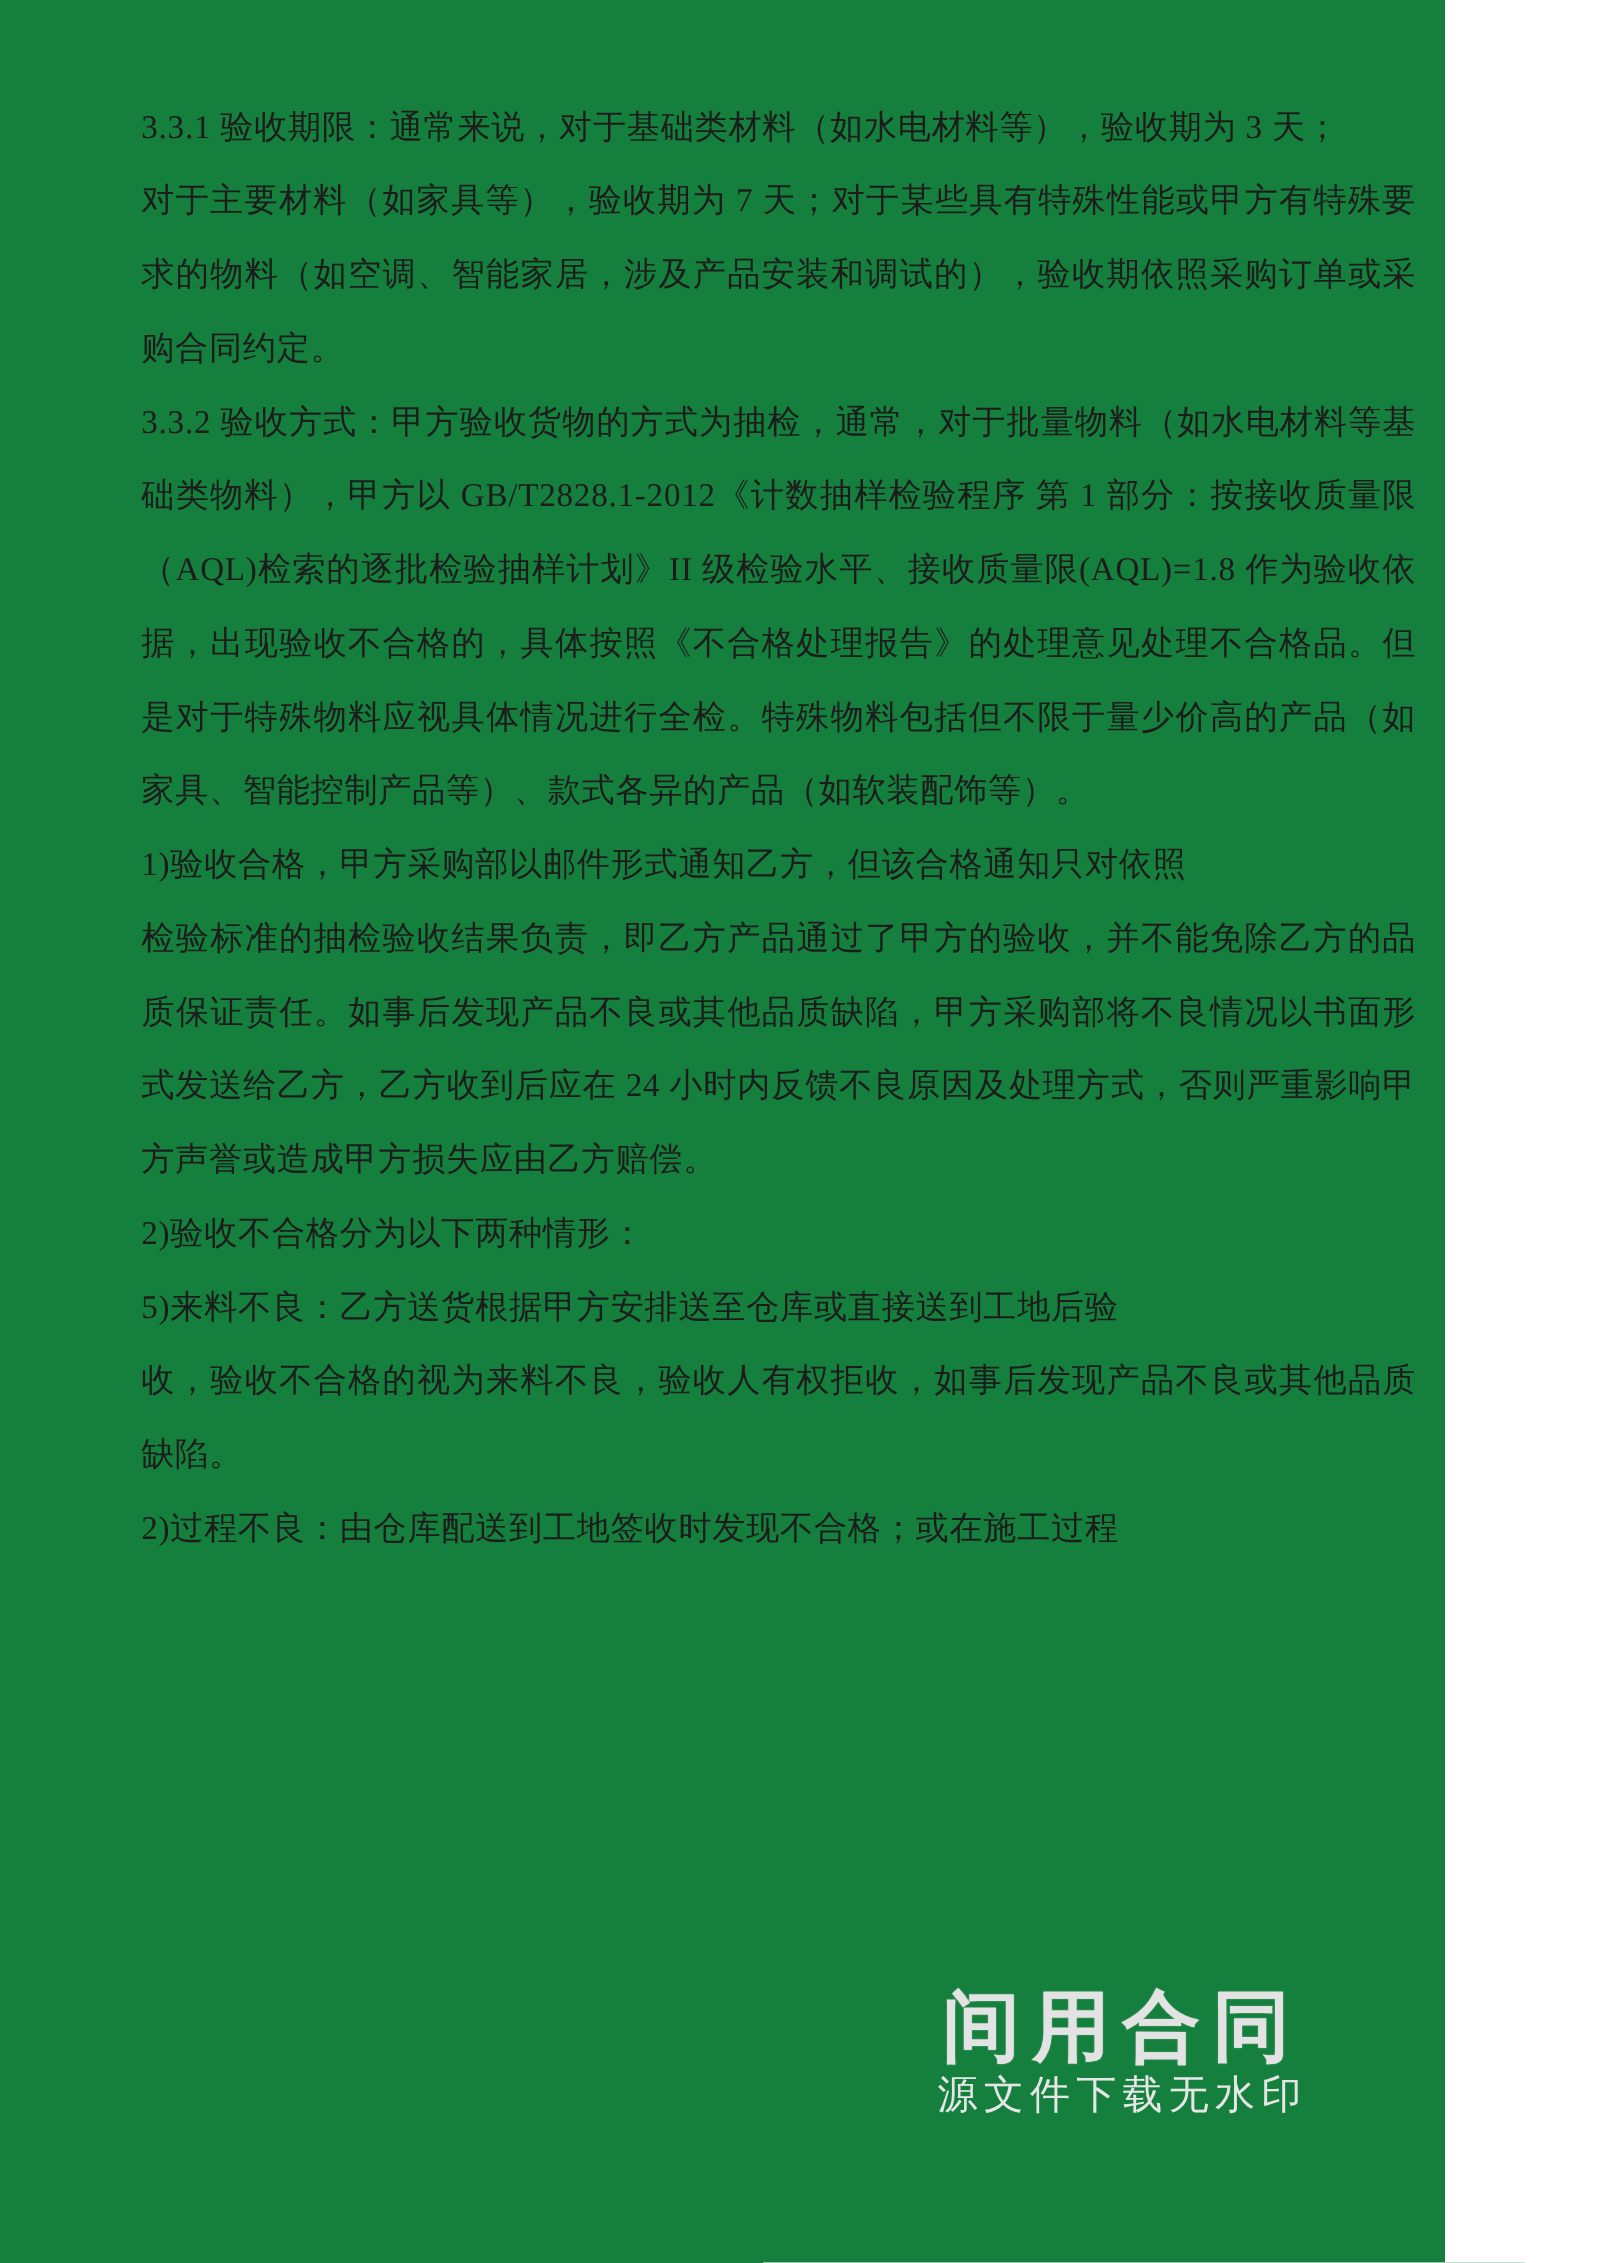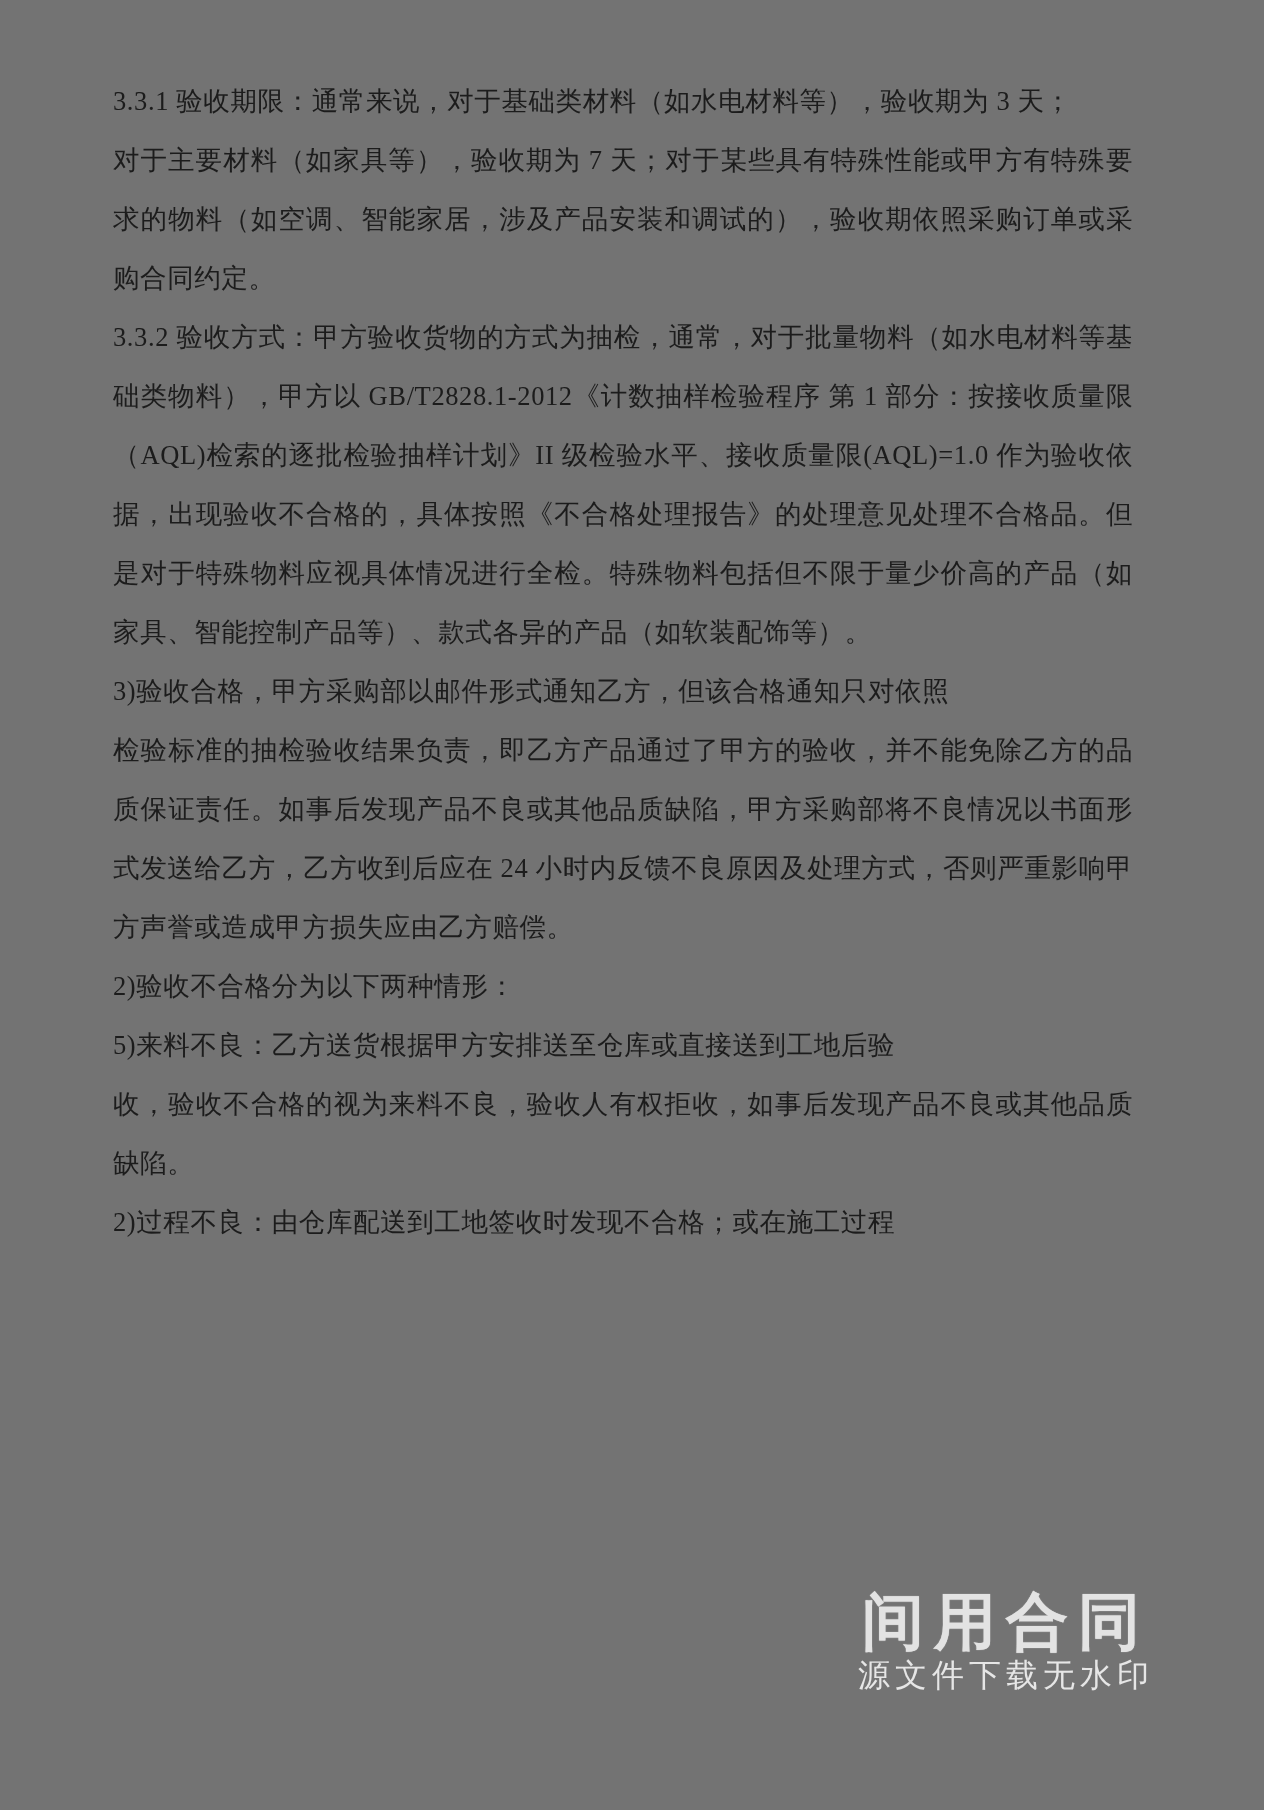--- a/index.html
+++ b/index.html
@@ -5,23 +5,23 @@
   html, body {
     margin: 0;
     padding: 0;
     background: #ffffff;
   }
   body {
     font-family: "Liberation Serif", "DejaVu Serif", serif;
   }
   .page {
     position: relative;
-    width: 1264px;
+    width: 1156px;
     height: 1810px;
-    background: #737373;
+    background: #15803d;
     overflow: hidden;
     box-sizing: border-box;
   }
   .page-body {
     position: absolute;
     left: 113px;
     top: 72px;
     width: 1020px;
   }
   .para {
@@ -68,22 +68,22 @@
   }
 </style>
 </head>
 <body>
 
 <div class="page">
 
   <div class="page-body">
     <p class="para nojust">3.3.1 验收期限：通常来说，对于基础类材料（如水电材料等），验收期为 3 天；</p>
     <p class="para">对于主要材料（如家具等），验收期为 7 天；对于某些具有特殊性能或甲方有特殊要求的物料（如空调、智能家居，涉及产品安装和调试的），验收期依照采购订单或采购合同约定。</p>
-    <p class="para">3.3.2 验收方式：甲方验收货物的方式为抽检，通常，对于批量物料（如水电材料等基础类物料），甲方以 GB/T2828.1-2012《计数抽样检验程序 第 1 部分：按接收质量限（AQL)检索的逐批检验抽样计划》II 级检验水平、接收质量限(AQL)=1.0 作为验收依据，出现验收不合格的，具体按照《不合格处理报告》的处理意见处理不合格品。但是对于特殊物料应视具体情况进行全检。特殊物料包括但不限于量少价高的产品（如家具、智能控制产品等）、款式各异的产品（如软装配饰等）。</p>
-    <p class="para nojust">3)验收合格，甲方采购部以邮件形式通知乙方，但该合格通知只对依照</p>
+    <p class="para">3.3.2 验收方式：甲方验收货物的方式为抽检，通常，对于批量物料（如水电材料等基础类物料），甲方以 GB/T2828.1-2012《计数抽样检验程序 第 1 部分：按接收质量限（AQL)检索的逐批检验抽样计划》II 级检验水平、接收质量限(AQL)=1.8 作为验收依据，出现验收不合格的，具体按照《不合格处理报告》的处理意见处理不合格品。但是对于特殊物料应视具体情况进行全检。特殊物料包括但不限于量少价高的产品（如家具、智能控制产品等）、款式各异的产品（如软装配饰等）。</p>
+    <p class="para nojust">1)验收合格，甲方采购部以邮件形式通知乙方，但该合格通知只对依照</p>
     <p class="para">检验标准的抽检验收结果负责，即乙方产品通过了甲方的验收，并不能免除乙方的品质保证责任。如事后发现产品不良或其他品质缺陷，甲方采购部将不良情况以书面形式发送给乙方，乙方收到后应在 24 小时内反馈不良原因及处理方式，否则严重影响甲方声誉或造成甲方损失应由乙方赔偿。</p>
     <p class="para nojust">2)验收不合格分为以下两种情形：</p>
     <p class="para nojust">5)来料不良：乙方送货根据甲方安排送至仓库或直接送到工地后验</p>
     <p class="para">收，验收不合格的视为来料不良，验收人有权拒收，如事后发现产品不良或其他品质缺陷。</p>
     <p class="para nojust">2)过程不良：由仓库配送到工地签收时发现不合格；或在施工过程</p>
   </div>
 
   <div class="watermark">
     <div class="wm-main">间用合同</div>
     <div class="wm-sub">源文件下载无水印</div>

